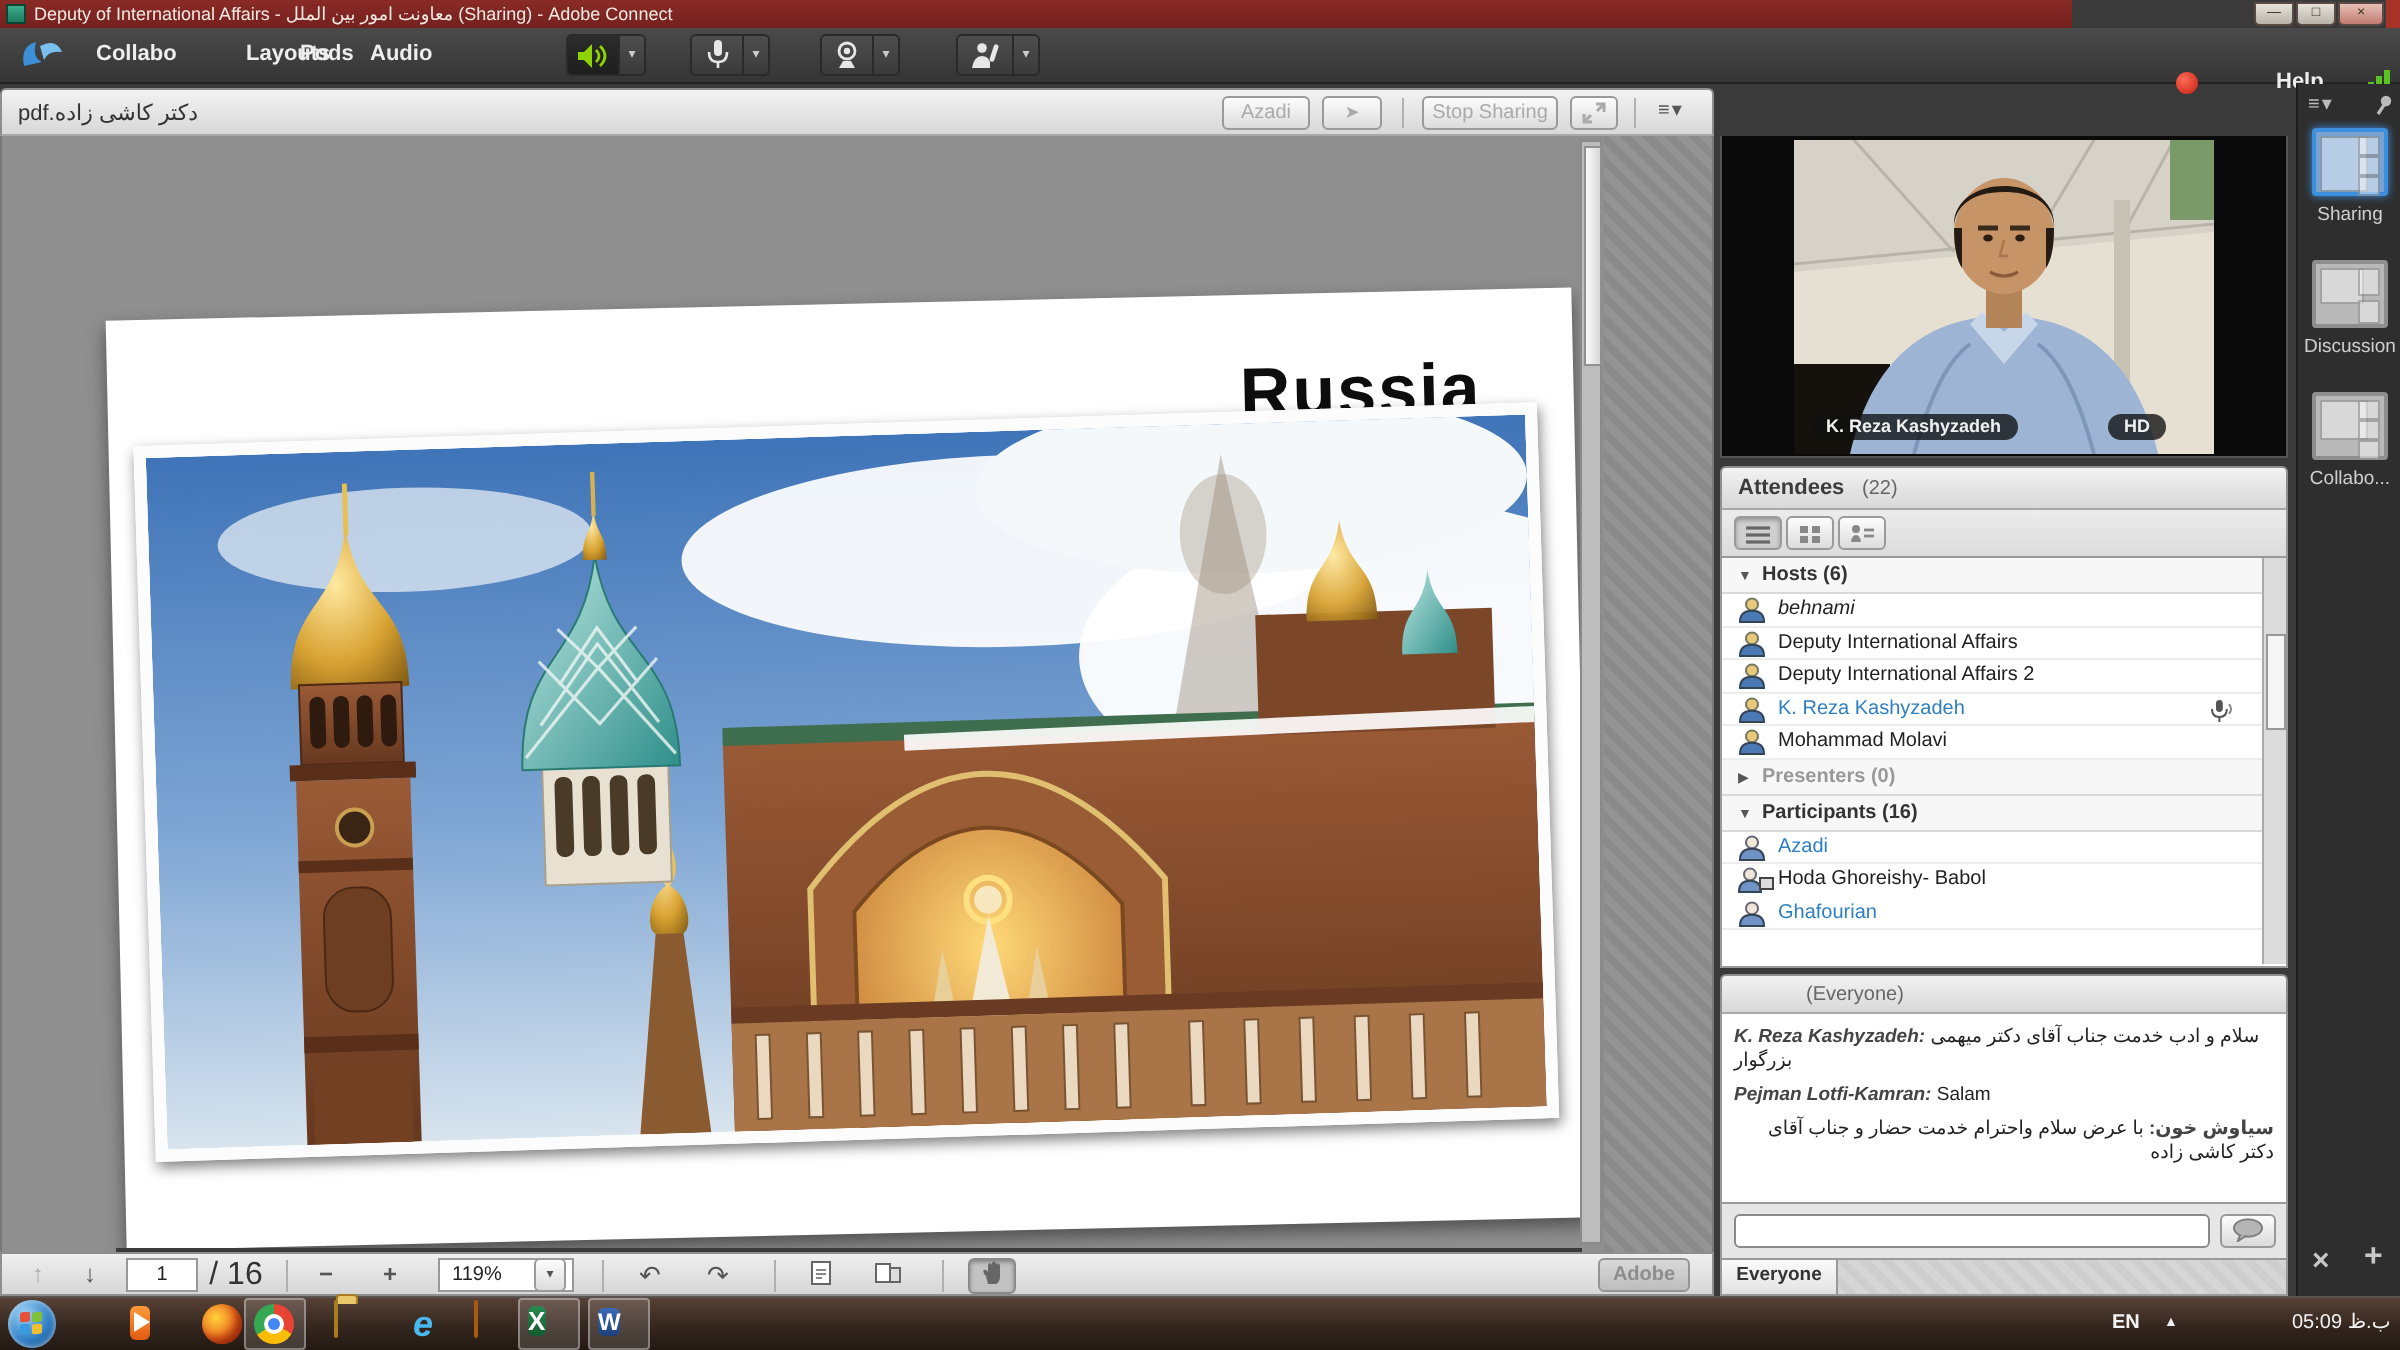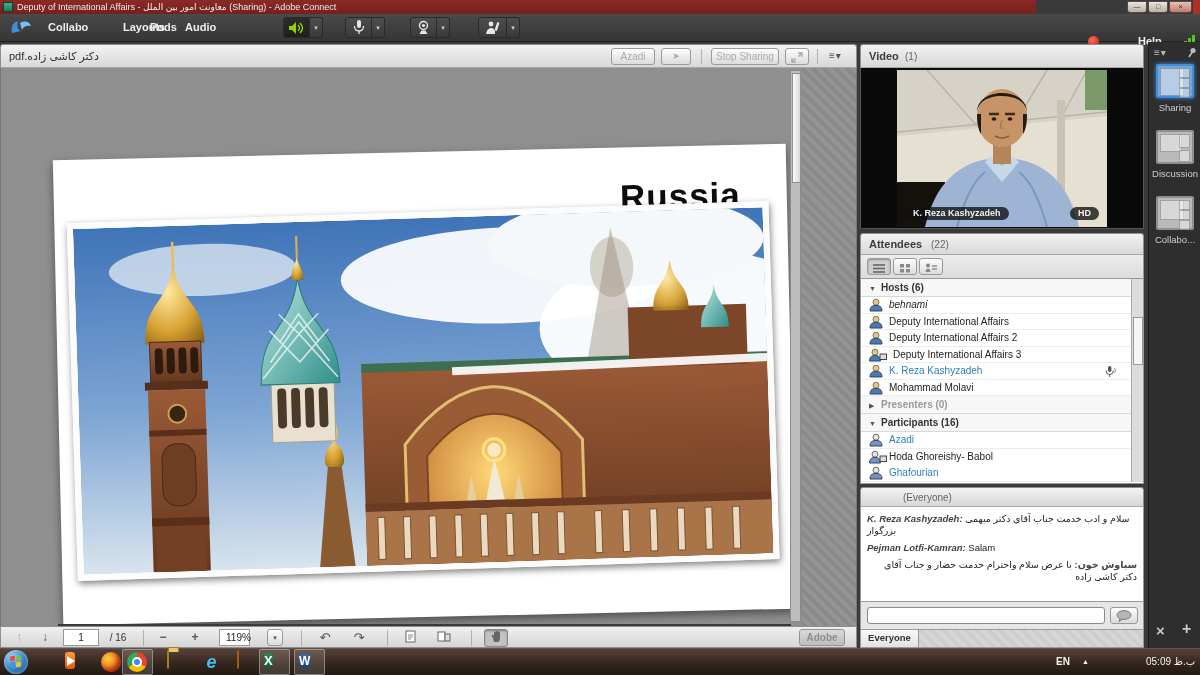--- a/index.html
+++ b/index.html
@@ -296,25 +296,25 @@
     <div class="abs hatch" style="left:801px;top:0;width:55px;height:558px;"></div>
     <div class="abs sp-scroll" style="top:2px;left:789px;height:552px;">
       <span class="sp-thumb"></span>
     </div>
   </div>
 
   <div class="abs share-foot">
     <span class="tool" style="left:10px;width:16px;color:#b0b0b0;font-weight:bold;">↑</span>
     <span class="tool" style="left:36px;width:16px;color:#555;font-weight:bold;">↓</span>
     <span class="tfield" style="left:62px;width:36px;height:17px;">1</span>
-    <span class="tool" style="left:102px;width:30px;font-size:10px;color:#333;">/ 16</span>
+    <span class="tool" style="left:102px;width:30px;font-size:16px;color:#333;">/ 16</span>
     <span class="abs vsep" style="left:142px;top:3px;height:16px;"></span>
     <span class="tool" style="left:152px;width:20px;font-weight:bold;">−</span>
     <span class="tool" style="left:184px;width:20px;font-weight:bold;">+</span>
-    <span class="tfield" style="left:218px;width:31px;height:17px;text-align:left;padding-left:6px;">119%</span>
+    <span class="tfield" style="left:218px;width:68px;height:17px;text-align:left;padding-left:6px;">119%</span>
     <span class="tool gbtn" style="left:266px;top:2px;width:16px;height:17px;font-size:7px;line-height:16px;">▾</span>
     <span class="abs vsep" style="left:300px;top:3px;height:16px;"></span>
     <span class="tool" style="left:314px;width:20px;font-size:13px;">↶</span>
     <span class="tool" style="left:348px;width:20px;font-size:13px;">↷</span>
     <span class="abs vsep" style="left:386px;top:3px;height:16px;"></span>
     <span class="tool" style="left:400px;width:20px;">
       <svg width="13" height="13" viewBox="0 0 13 13">
         <rect x="1" y="1" width="9" height="11" fill="#fff" stroke="#666"></rect>
           <path d="M3,5 h5 M3,7 h5 M3,9 h3" stroke="#888"></path>
       </svg>
@@ -327,25 +327,20 @@
     </span>
     <span class="abs vsep" style="left:470px;top:3px;height:16px;"></span>
     <span class="tool gbtn" style="left:483px;top:2px;width:24px;height:18px;background:#c2c2c2;border-color:#8a8a8a;box-shadow:inset 0 1px 2px rgba(0,0,0,.35);">
       <svg width="13" height="13" viewBox="0 0 13 13">
         <path d="M4,12 L3,8 Q1,6 2,5 Q3,4.4 4,6 L4,3 Q4,1.6 5,1.6 Q6,1.6 6,3 L6,2 Q6,.8 7,.8 Q8,.8 8,2 L8,2.6 Q8,1.6 9,1.6 Q10,1.8 10,3 L10,8 Q10,11 8,12 Z" fill="#666"></path>
       </svg>
     </span>
     <span class="sync-btn">Adobe</span>
   </div>
 
-  <div class="abs pod-head video-head">
-    <span class="pod-title abs" style="left:8px;top:5px;">Video</span>
-    <span class="pod-count abs" style="left:44px;top:6px;">(1)</span>
-
-  </div>
   <div class="abs video-body">
     <div class="vframe">
       <svg width="210" height="157" viewBox="0 0 210 157" preserveAspectRatio="none">
         <rect width="210" height="157" fill="#e6e0d2"></rect>
         <polygon points="0,0 210,0 210,46 0,66" fill="#d6d2c8"></polygon>
         <path d="M0,62 L210,42 M30,0 L80,56 M150,0 L120,50 M190,0 L165,46" stroke="#b8b4aa" stroke-width="1.5" fill="none"></path>
         <rect x="188" y="0" width="22" height="40" fill="#7a9a6a"></rect>
         <rect x="0" y="112" width="48" height="45" fill="#15120e"></rect>
         <rect x="160" y="30" width="8" height="127" fill="#c8c2b4"></rect>
         <path d="M28,157 C40,104 72,88 105,88 C138,88 170,104 182,157 Z" fill="#9db4d4"></path>
@@ -355,21 +350,21 @@
         <ellipse cx="105" cy="48" rx="25" ry="29" fill="#c79468"></ellipse>
         <path d="M80,44 C78,16 132,16 130,44 C130,34 122,26 105,26 C88,26 80,34 80,44 Z" fill="#241b12"></path>
         <path d="M80,44 Q80,58 84,64 L84,44 Z M130,44 Q130,58 126,64 L126,44 Z" fill="#241b12"></path>
         <path d="M92,44 h10 M108,44 h10" stroke="#3a2a1a" stroke-width="2.4"></path>
         <ellipse cx="97" cy="49" rx="2.4" ry="1.8" fill="#2a1c10"></ellipse>
         <ellipse cx="113" cy="49" rx="2.4" ry="1.8" fill="#2a1c10"></ellipse>
         <path d="M105,50 L103,58 L107,58" stroke="#a87550" stroke-width="1.2" fill="none"></path>
         <path d="M98,66 Q105,70 112,66" stroke="#8a5a3a" stroke-width="1.6" fill="none"></path>
       </svg>
       <span class="vtag" style="left:8px;bottom:7px;">K. Reza Kashyzadeh</span>
-      <span class="vtag" style="right:8px;bottom:7px;">HD</span>
+      <span class="vtag" style="right:24px;bottom:7px;">HD</span>
     </div>
   </div>
 
   <div class="abs pod-head att-head">
     <span class="pod-title abs" style="left:8px;top:4px;">Attendees</span>
     <span class="pod-count abs" style="left:70px;top:5px;">(22)</span>
 
   </div>
   <div class="abs att-toolbar">
     <span class="abs gbtn" style="left:6px;top:3px;width:24px;height:17px;background:#cfcfcf;box-shadow:inset 0 1px 2px rgba(0,0,0,.3);">
@@ -419,28 +414,20 @@
         </svg>
       <span>Deputy International Affairs</span>
     </div>
     <div class="att-row">
       <svg class="att-ico" width="14" height="14" viewBox="0 0 14 14">
           <circle cx="7" cy="4.2" r="3" fill="#e8c87a" stroke="#776"></circle>
           <path d="M1,13 C1,8.4 4,7.4 7,7.4 C10,7.4 13,8.4 13,13 Z" fill="#4a7ab5" stroke="#345"></path>
         </svg>
       <span>Deputy International Affairs 2</span>
     </div>
-    <div class="att-row" style="padding-left:32px;">
-      <svg class="att-ico" width="18" height="14" viewBox="0 0 18 14">
-          <circle cx="6" cy="4.2" r="3" fill="#e8c87a" stroke="#776"></circle>
-          <path d="M0.5,13 C0.5,8.4 3.5,7.4 6,7.4 C8.5,7.4 11.5,8.4 11.5,13 Z" fill="#4a7ab5" stroke="#345"></path>
-          <rect x="11" y="6" width="6.5" height="5.5" fill="#ddd" stroke="#444"></rect>
-        </svg>
-      <span>Deputy International Affairs 3</span>
-    </div>
     <div class="att-row blue">
       <svg class="att-ico" width="14" height="14" viewBox="0 0 14 14">
           <circle cx="7" cy="4.2" r="3" fill="#e8c87a" stroke="#776"></circle>
           <path d="M1,13 C1,8.4 4,7.4 7,7.4 C10,7.4 13,8.4 13,13 Z" fill="#4a7ab5" stroke="#345"></path>
         </svg>
       <span>K. Reza Kashyzadeh</span>
       <svg style="position:absolute;right:26px;top:2px;" width="13" height="13" viewBox="0 0 13 13">
           <rect x="4" y="1" width="3.4" height="6" rx="1.7" fill="#555"></rect>
           <path d="M2,5.5 Q2,9.5 5.7,9.5 Q9.4,9.5 9.4,5.5" stroke="#555" fill="none"></path>
           <line x1="5.7" y1="9.5" x2="5.7" y2="12" stroke="#555"></line>

